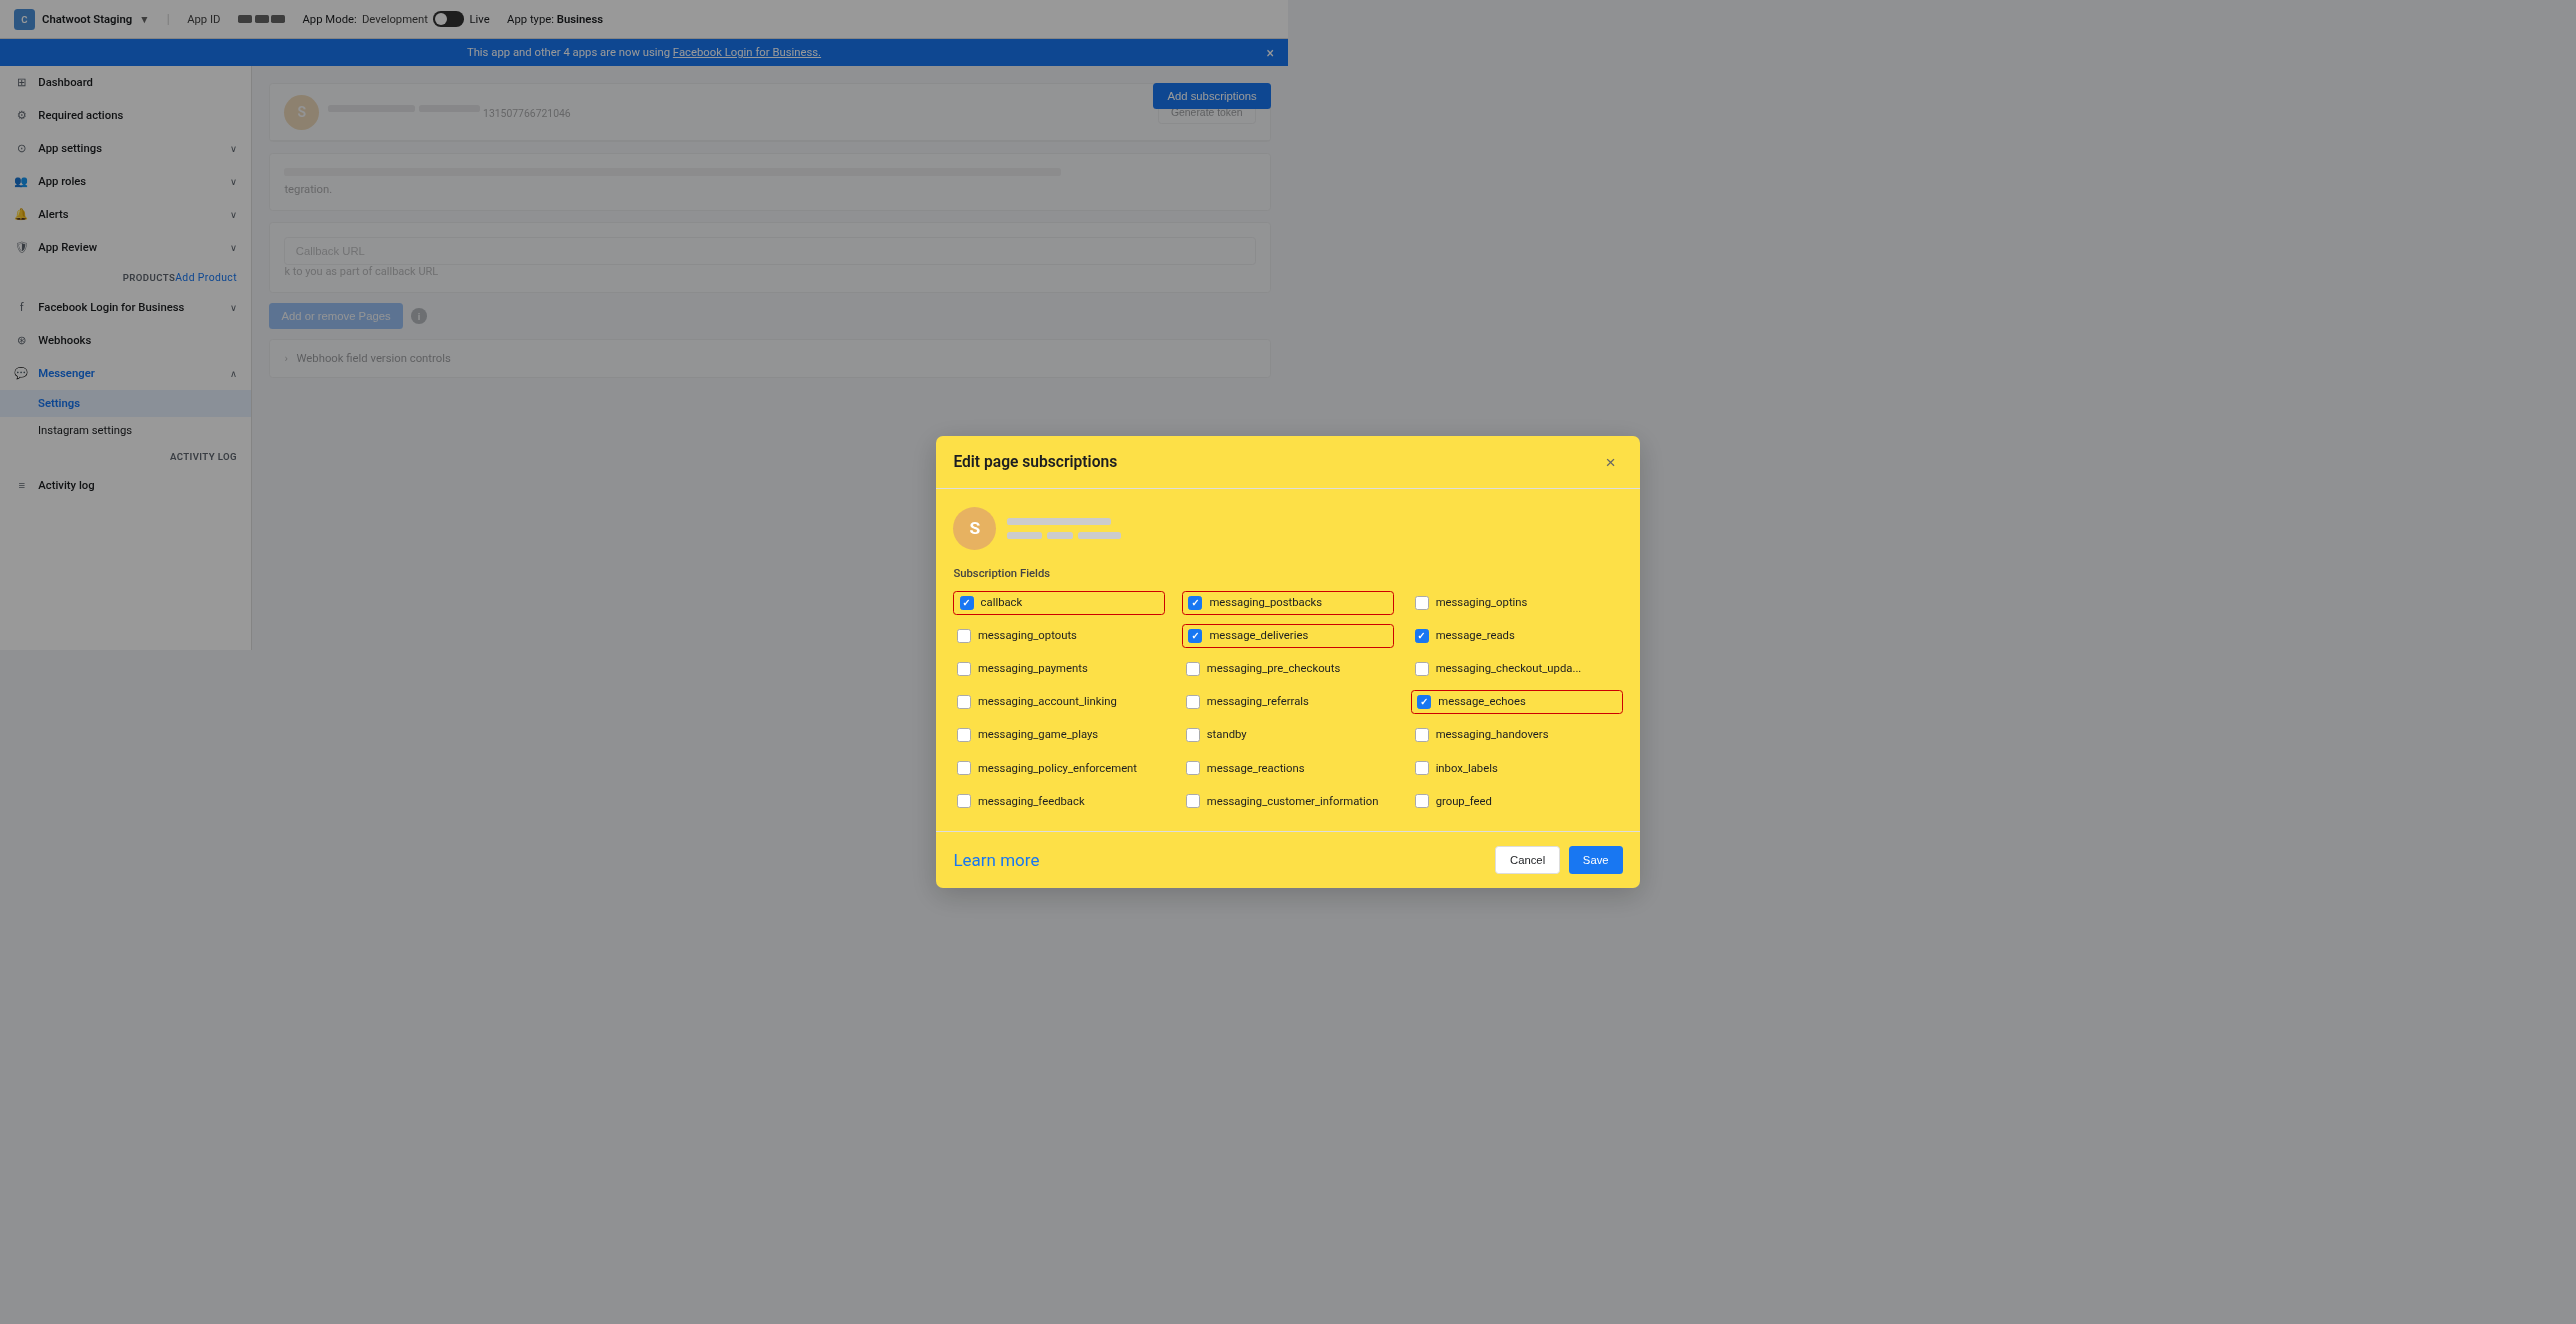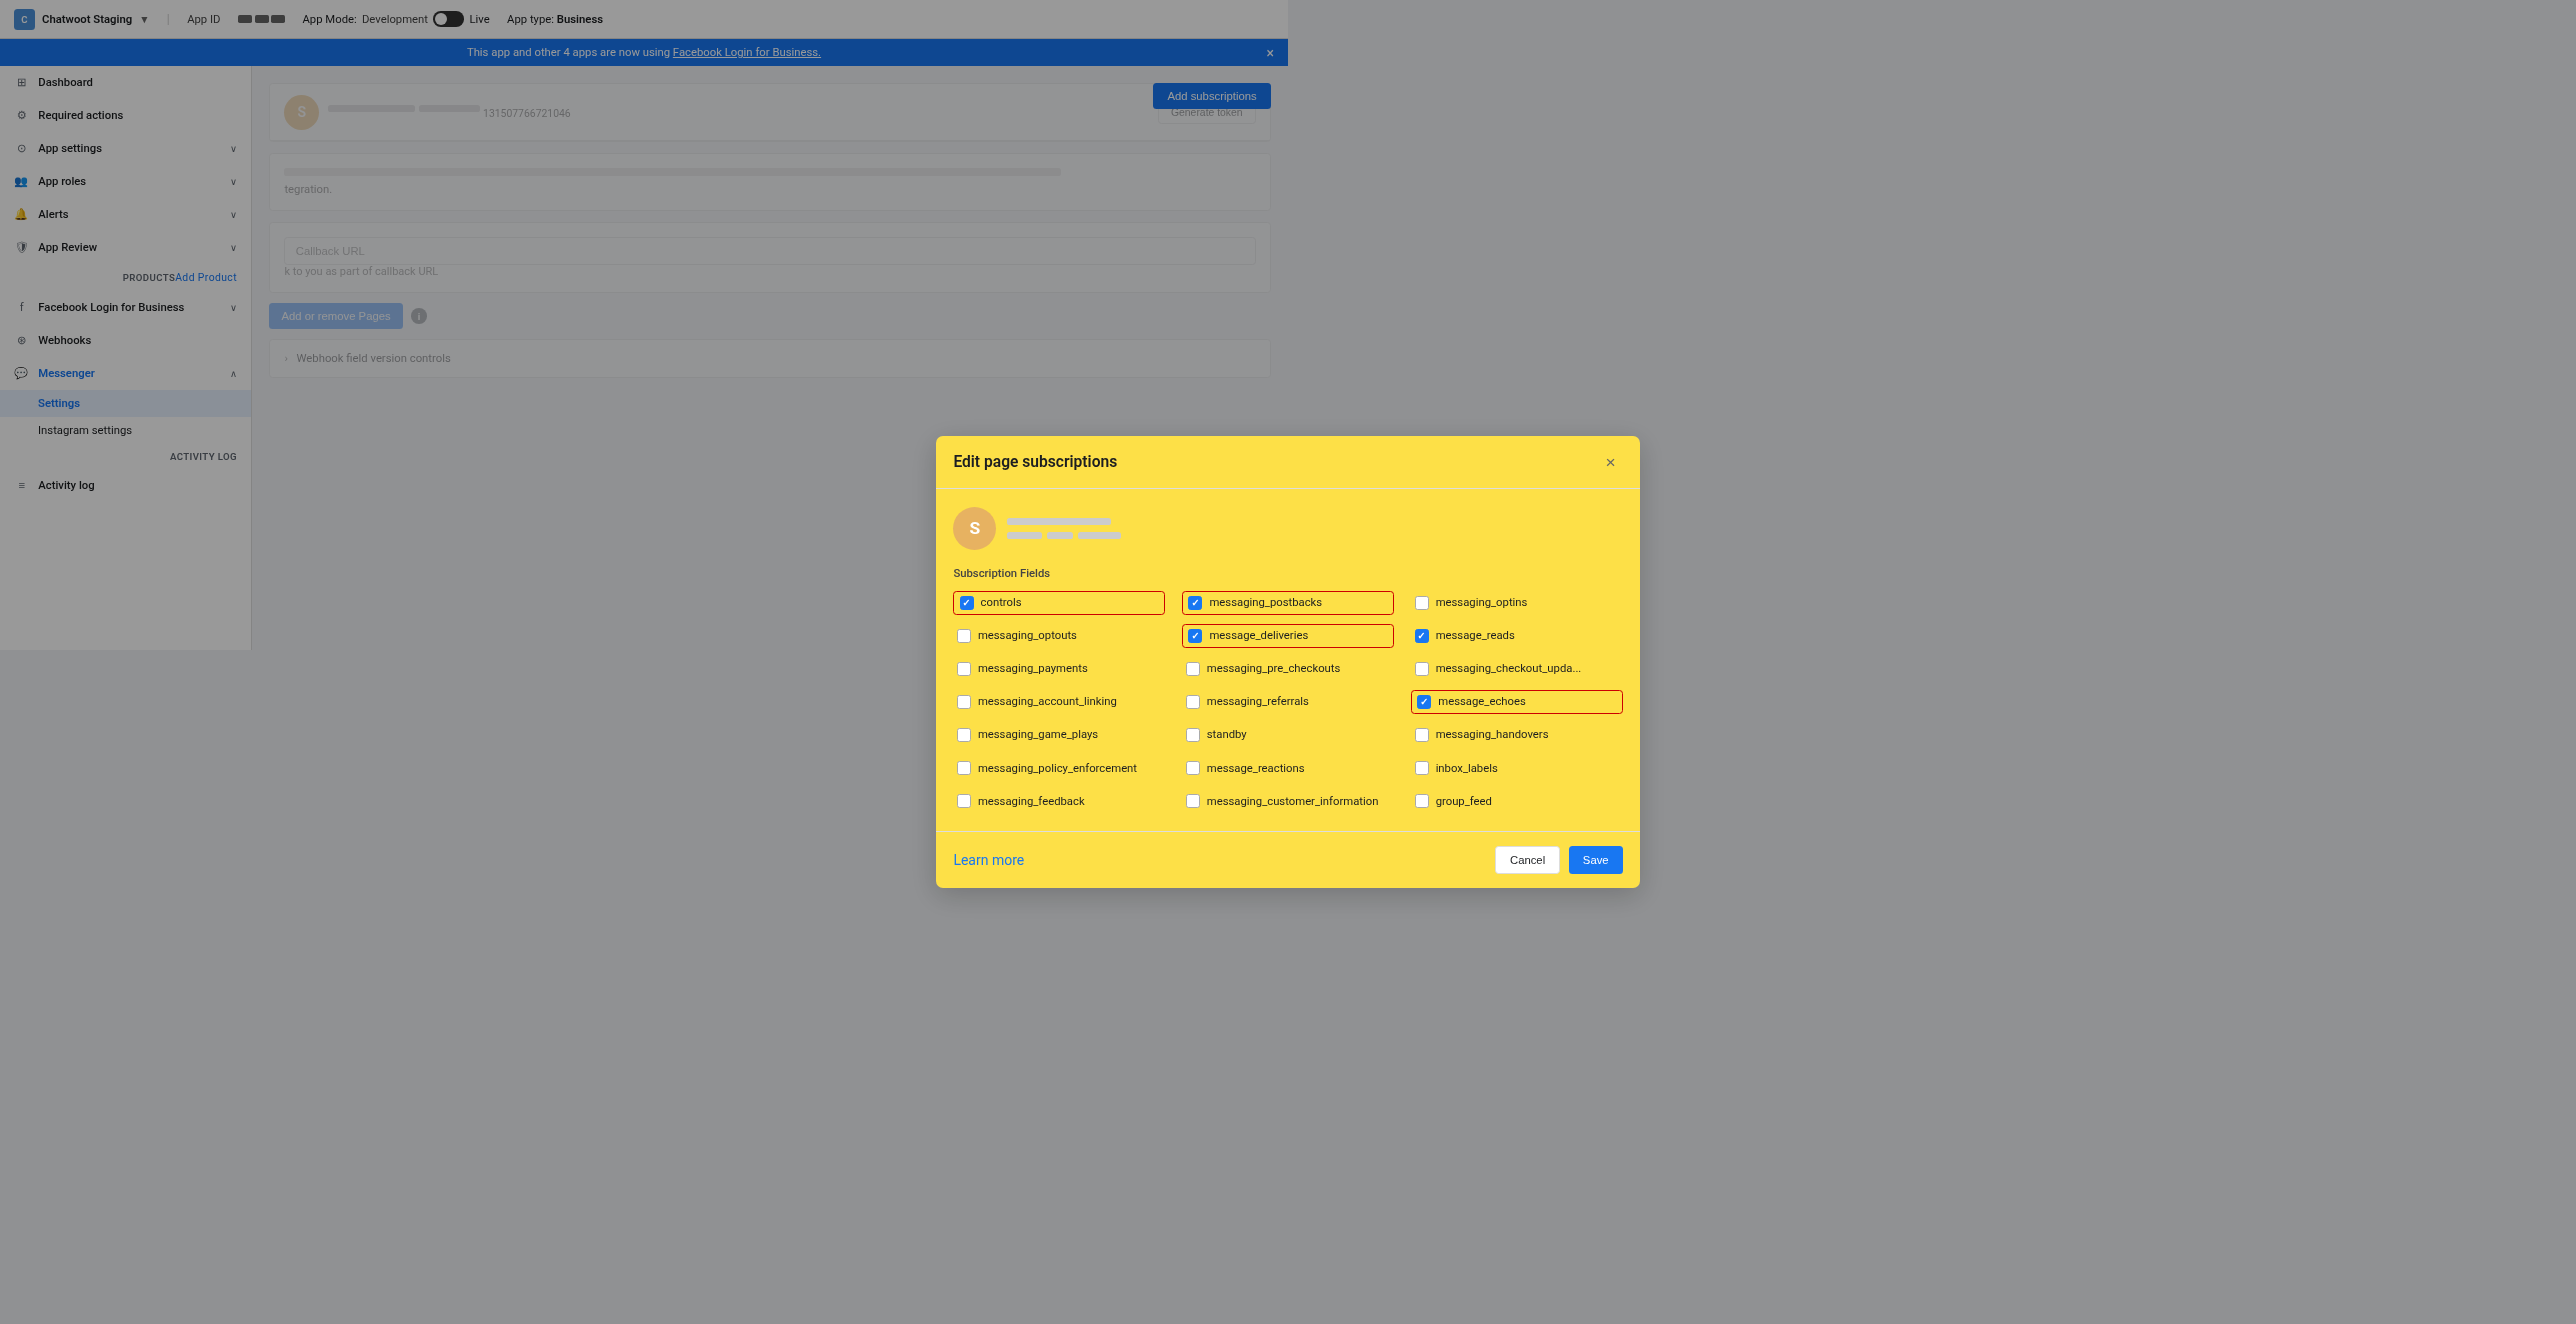--- a/index.html
+++ b/index.html
@@ -75,21 +75,21 @@
     .fields-grid { display: grid; grid-template-columns: 1fr 1fr 1fr; gap: 8.7px 17.4px; }
     .field-item { display: flex; align-items: center; gap: 7px; padding: 5.2px 3.5px; }
     .field-checkbox { width: 14px; height: 14px; border: 1.7px solid #aaa; border-radius: 2.6px; display: flex; align-items: center; justify-content: center; flex-shrink: 0; background: #fff; cursor: pointer; }
     .field-checkbox.checked { background: #1877f2; border-color: #1877f2; }
     .field-checkbox.checked::after { content: '✓'; color: white; font-size: 9.6px; font-weight: bold; }
     .field-label { font-size: 11.3px; color: #1c1e21; }
     .field-item.highlighted { border: 1.7px solid #cc0000; border-radius: 3.5px; padding: 3.5px 5.2px; }
 
     
     .modal-footer { display: flex; align-items: center; justify-content: space-between; padding: 14px 17.4px; border-top: 0.9px solid #ddd; }
-    .learn-more { color: #1877f2; font-size: 14px; cursor: pointer; text-decoration: none; text-align: right; }
+    .learn-more { color: #1877f2; font-size: 17px; cursor: pointer; text-decoration: none; text-align: right; }
     .modal-actions { display: flex; gap: 8.7px; }
     .cancel-btn { padding: 7px 14px; background: #fff; border: 0.9px solid #ddd; border-radius: 3.5px; font-size: 11.3px; cursor: pointer; color: #1c1e21; }
     .save-btn { padding: 7px 14px; background: #1877f2; color: white; border: none; border-radius: 3.5px; font-size: 11.3px; cursor: pointer; }
 
     
     .bg-content { opacity: 0.4; }
     .webhook-section { background: #fff; border: 0.9px solid #ddd; border-radius: 3.5px; padding: 12px 14px; display: flex; align-items: center; gap: 8.7px; font-size: 11.3px; }
     .webhook-chevron { color: #666; }
     .add-pages-btn { padding: 7px 12px; background: #1877f2; color: white; border: none; border-radius: 3.5px; font-size: 11.3px; cursor: pointer; display: inline-flex; align-items: center; gap: 5.2px; }
     .info-icon { width: 15.6px; height: 15.6px; border-radius: 50%; background: #606770; color: white; display: inline-flex; align-items: center; justify-content: center; font-size: 9.6px; font-weight: bold; cursor: pointer; }
@@ -253,21 +253,21 @@
           </div>
         </div>
       </div>
 
       <div class="subscription-fields-label">Subscription Fields</div>
 
       <div class="fields-grid">
 
         <div class="field-item highlighted" style="border: 1.7px solid #cc0000; border-radius:3.5px;">
           <div class="field-checkbox checked"></div>
-          <span class="field-label">controls</span>
+          <span class="field-label">callback</span>
         </div>
         <div class="field-item highlighted" style="border: 1.7px solid #cc0000; border-radius:3.5px;">
           <div class="field-checkbox checked"></div>
           <span class="field-label">messaging_postbacks</span>
         </div>
         <div class="field-item">
           <div class="field-checkbox"></div>
           <span class="field-label">messaging_optins</span>
         </div>
 

